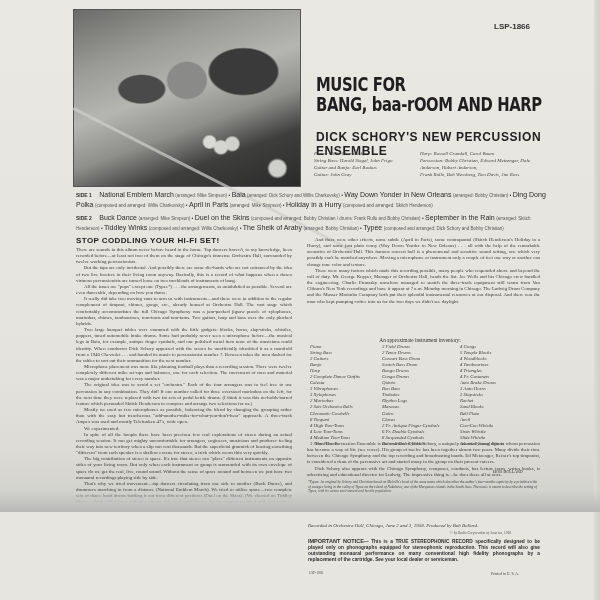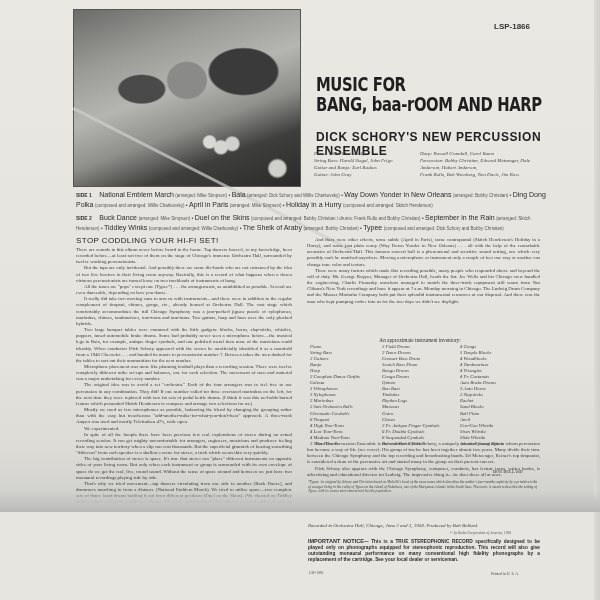--- a/index.html
+++ b/index.html
@@ -63,21 +63,21 @@
   .tracks {
     position: absolute; left: 76px; top: 190px; width: 470px;
     font-family: "Liberation Sans", sans-serif; font-size: 5px; line-height: 9px; color: #333;
   }
   .tracks .side { margin-bottom: 3px; }
   .tracks .lbl { font-weight: bold; margin-right: 6px; font-size: 5px; }
   .tracks .song { font-size: 7px; color: #2a2a2a; }
   .tracks .arr { font-size: 4.5px; color: #555; }
   .heading {
     position: absolute; left: 76px; top: 236px;
-    font-family: "Liberation Sans", sans-serif; font-weight: normal; font-size: 8px; letter-spacing: .4px; color: #222;
+    font-family: "Liberation Sans", sans-serif; font-weight: bold; font-size: 8px; letter-spacing: .4px; color: #222;
   }
   .col {
     position: absolute; font-size: 4.9px; line-height: 6.15px; color: #3a3a3a; text-align: justify;
   }
   .col p { margin: 0; text-indent: 8px; }
   .col p.first { text-indent: 0; }
   .col.left { left: 76px; top: 247px; width: 216px; }
   .col.right { left: 307px; top: 237px; width: 233px; }
   .inv-title {
     position: absolute; left: 300px; top: 337px; width: 240px; text-align: center;

